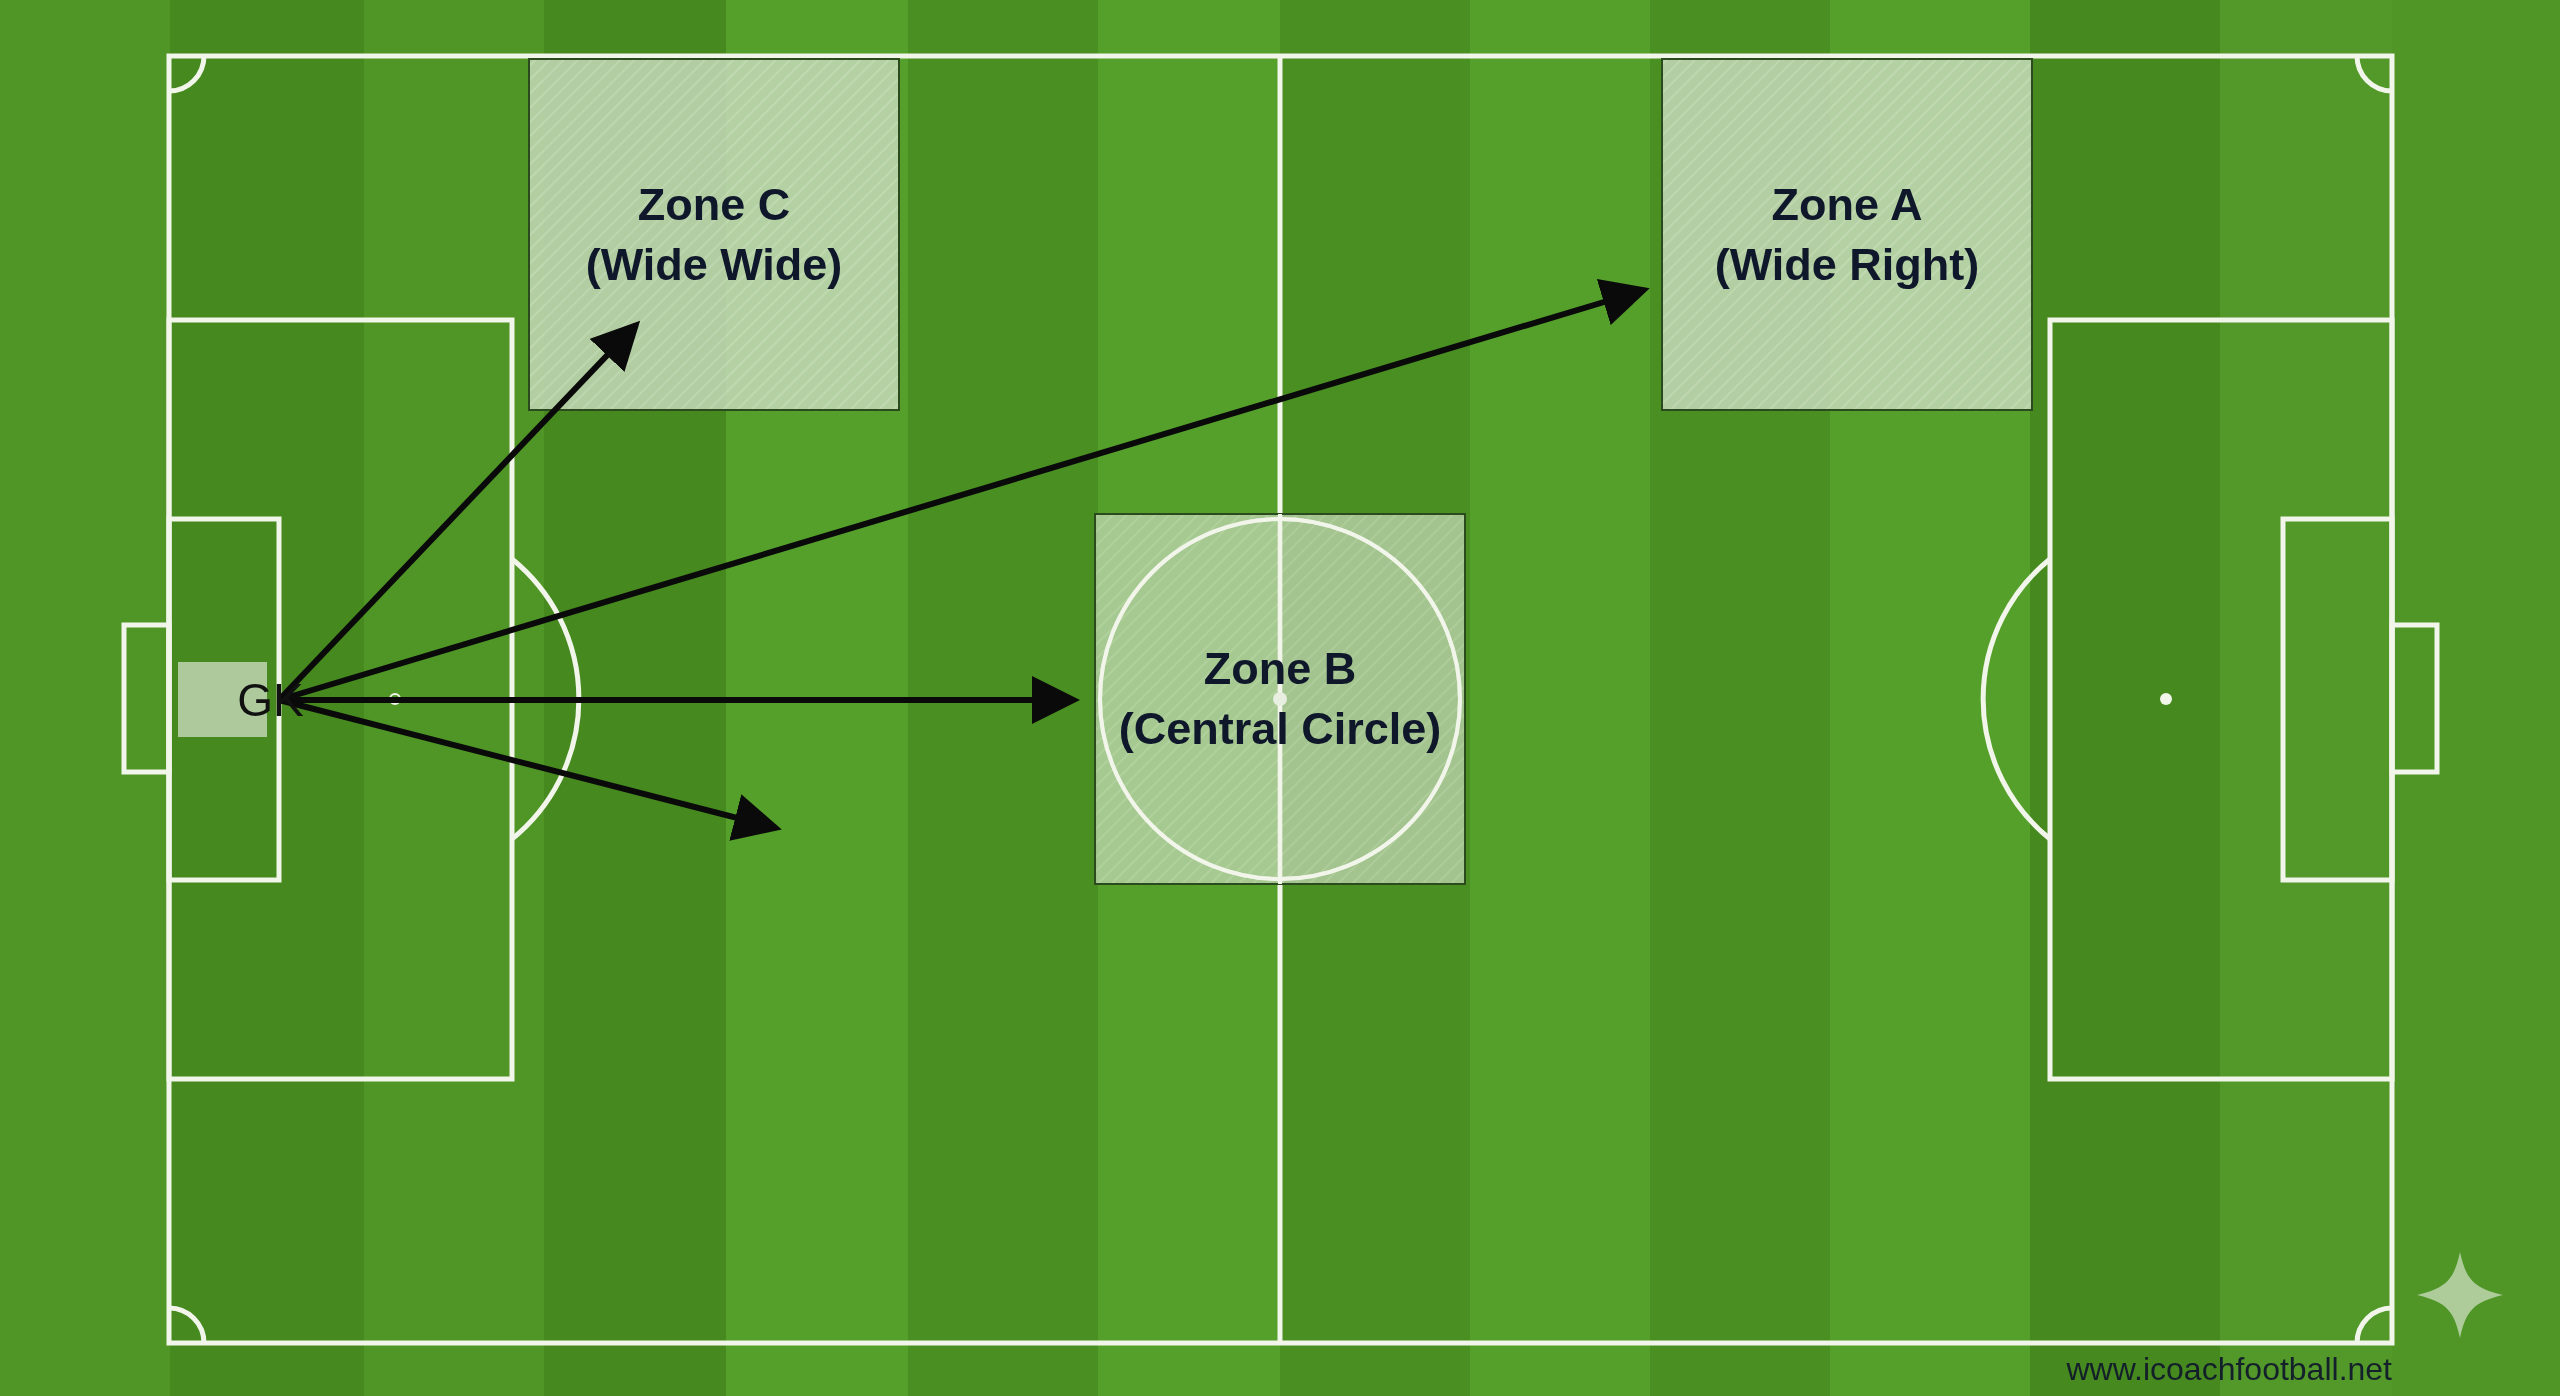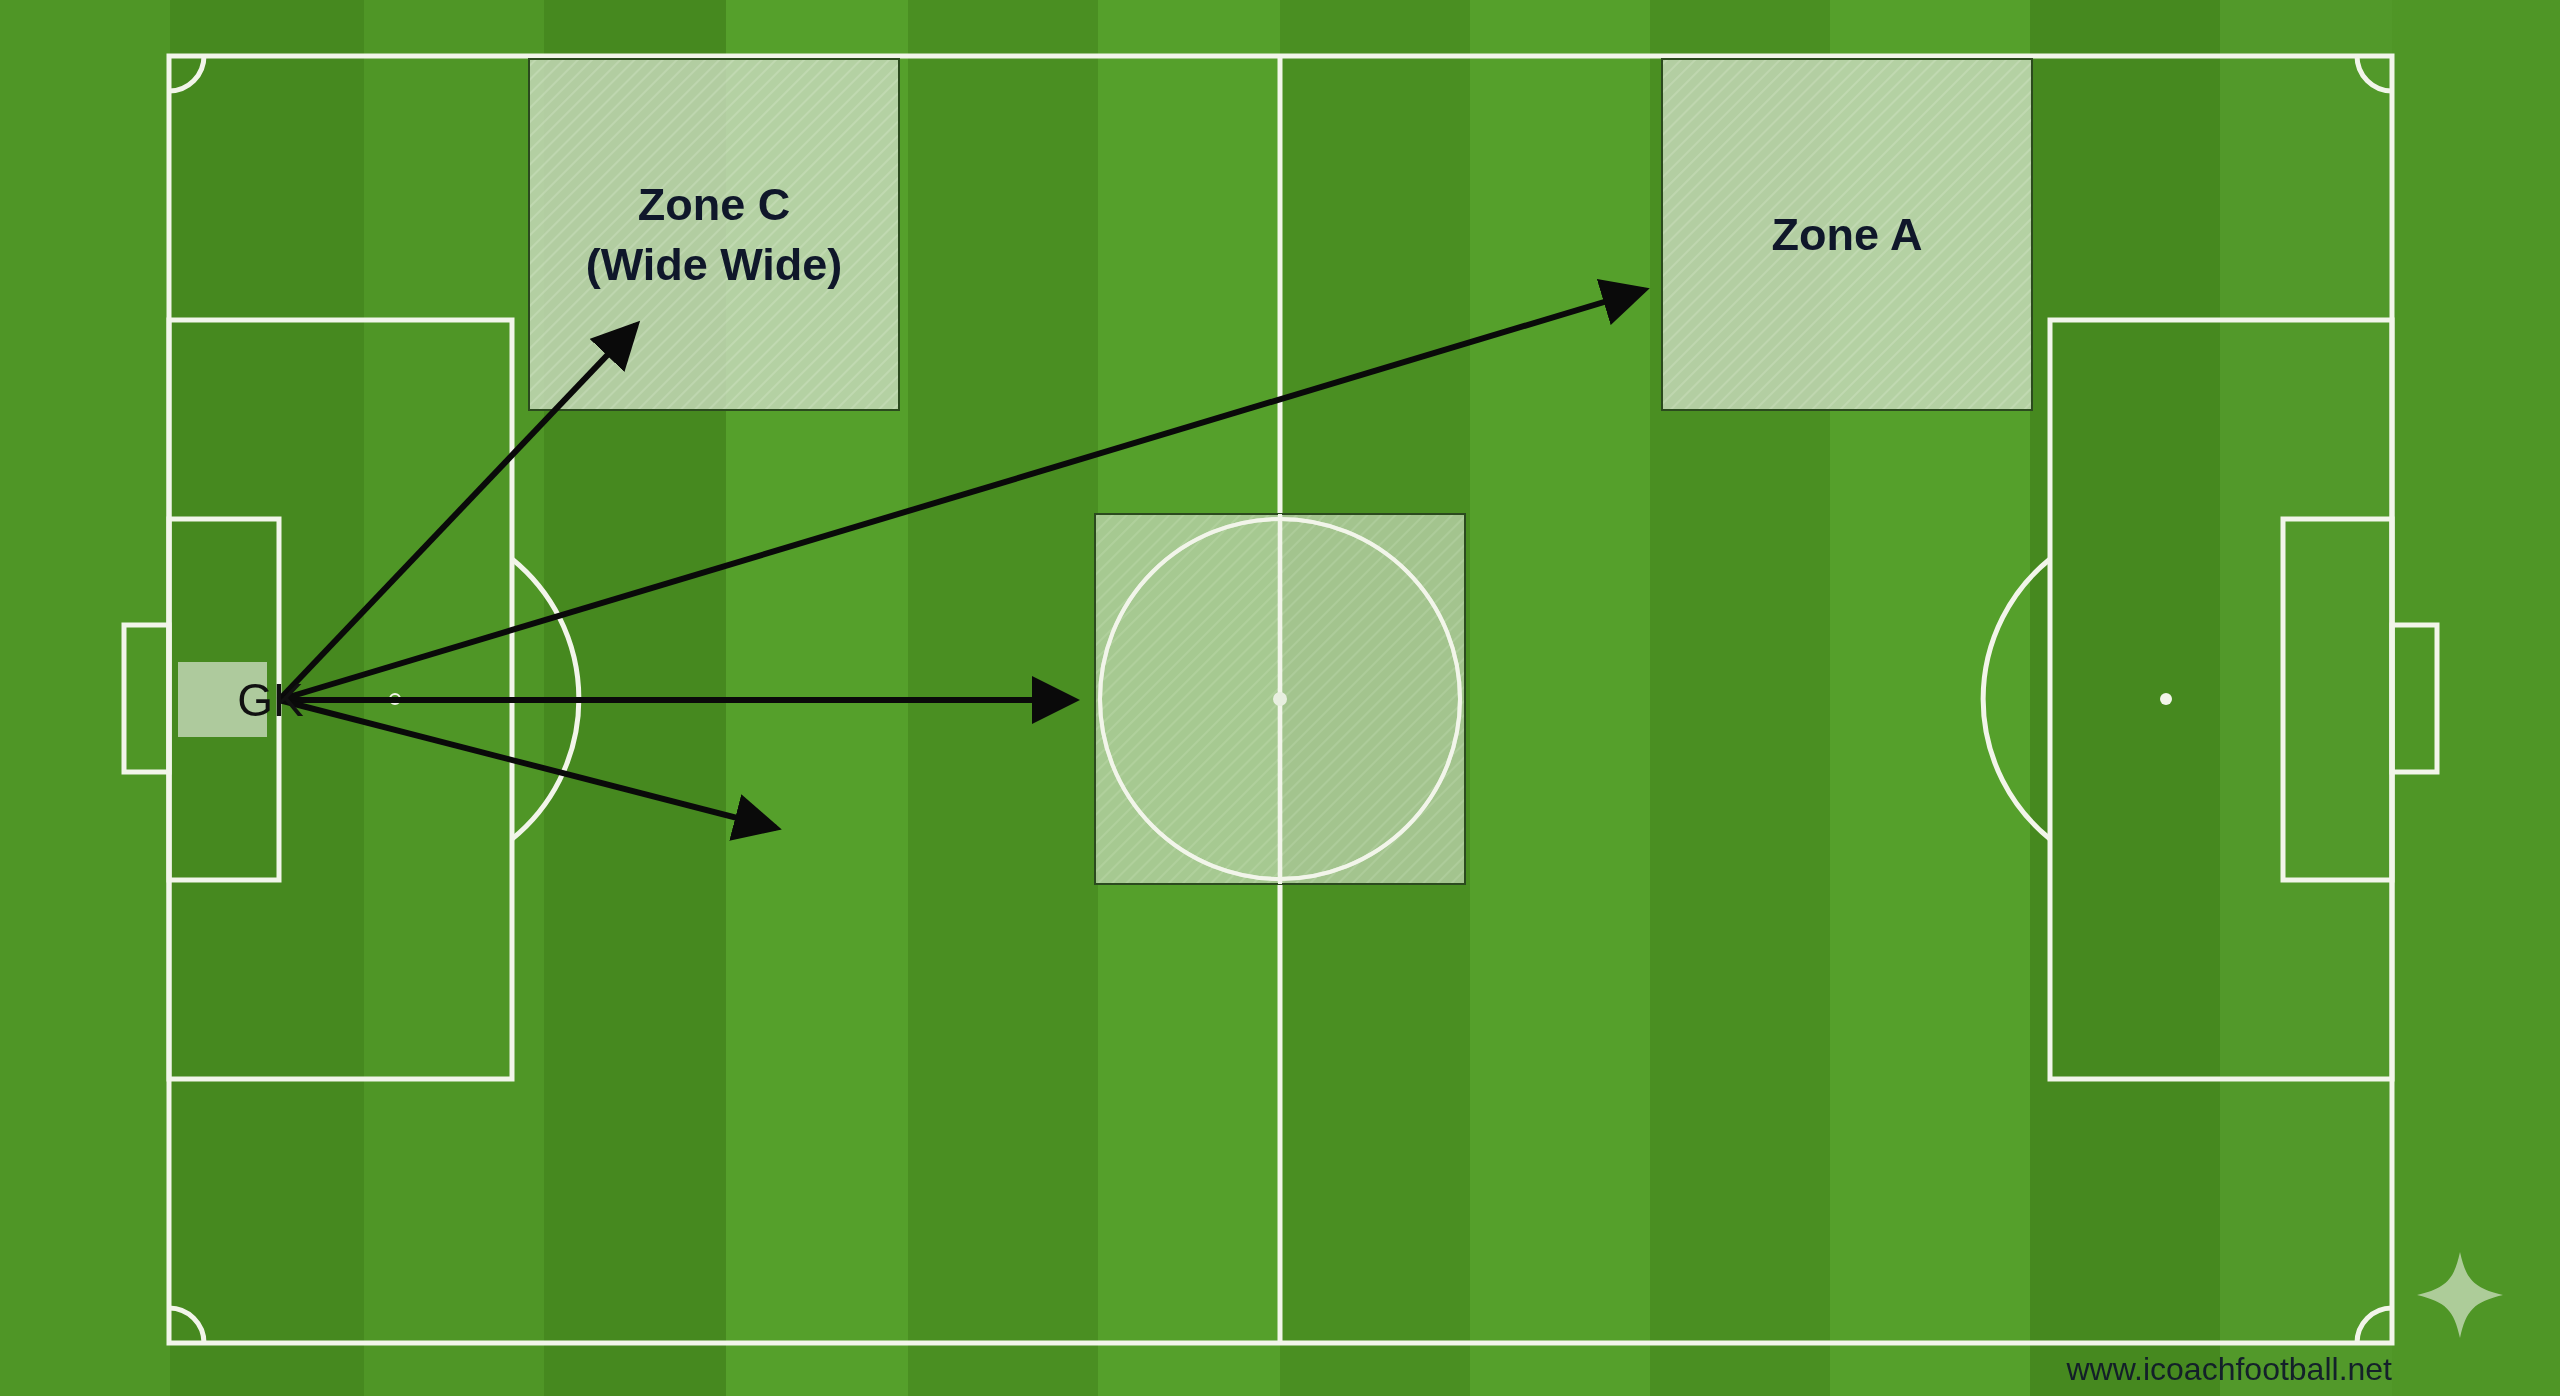--- a/index.html
+++ b/index.html
@@ -103,16 +103,21 @@
 
     <path d="M2460,1252 C2466,1280 2474,1288 2503,1295 C2474,1302 2466,1310 2460,1338 C2454,1310 2446,1302 2417,1295 C2446,1288 2454,1280 2460,1252 Z" fill="#c4d9b6" fill-opacity="0.8"></path>
   </svg>
 
   <div class="zone-label" style="left:529px; top:59px; width:370px; height:351px;">
     <span>Zone C</span>
     <span>(Wide Wide)</span>
   </div>
   <div class="zone-label" style="left:1662px; top:59px; width:370px; height:351px;">
     <span>Zone A</span>
+    <span>(Wide Right)</span>
+  </div>
+  <div class="zone-label" style="left:1095px; top:526px; width:370px; height:345px;">
+    <span>Zone B</span>
+    <span>(Central Circle)</span>
   </div>
   <div class="gk-label" style="left:178px; top:662px; width:89px; height:75px;">GK</div>
   <div class="watermark">www.icoachfootball.net</div>
 </div>
 
 </body></html>

